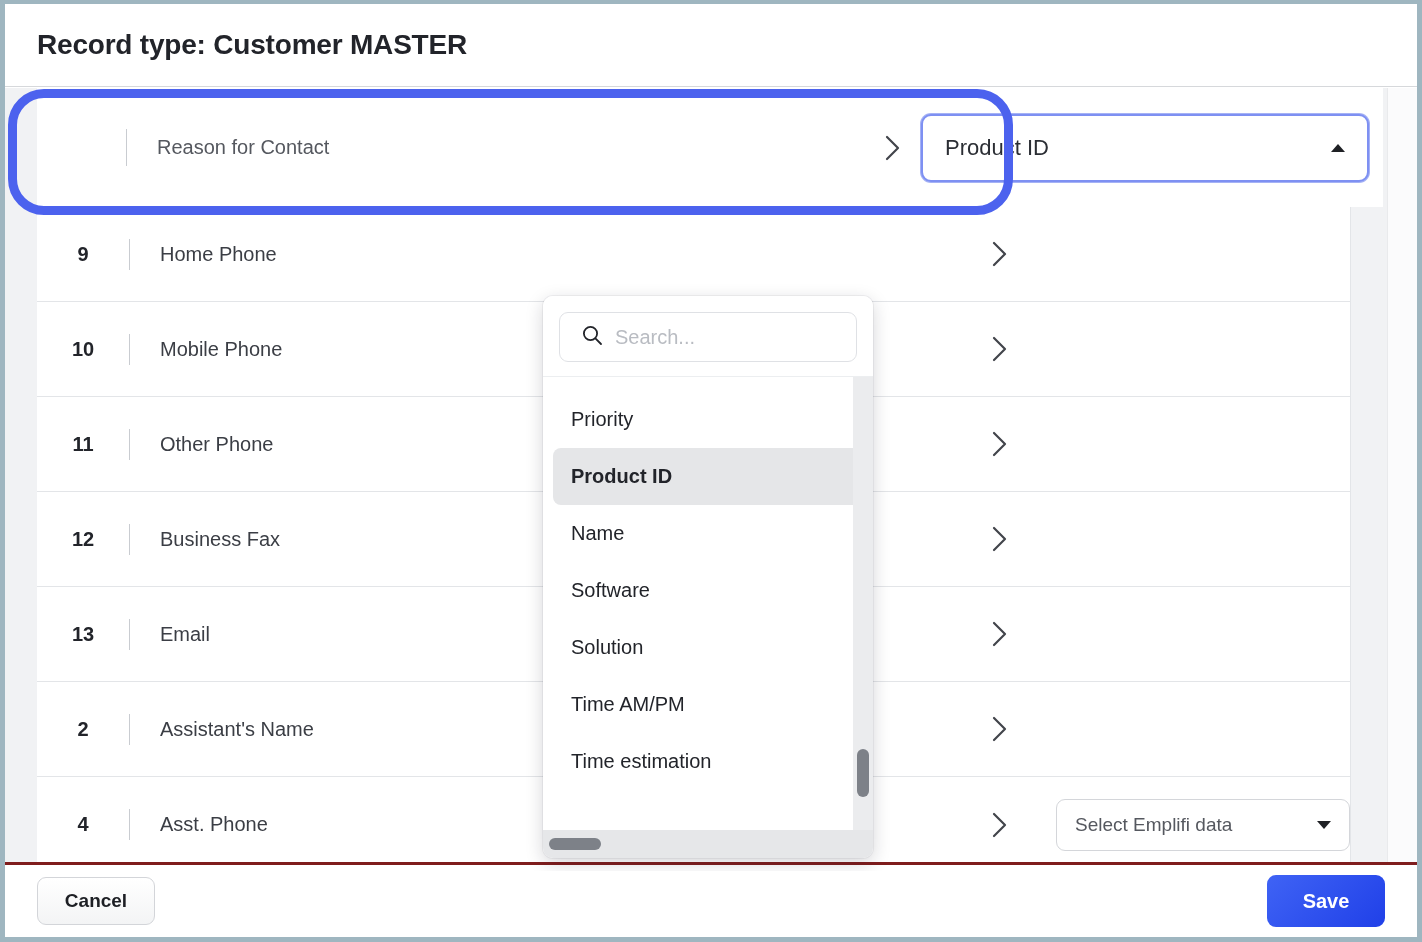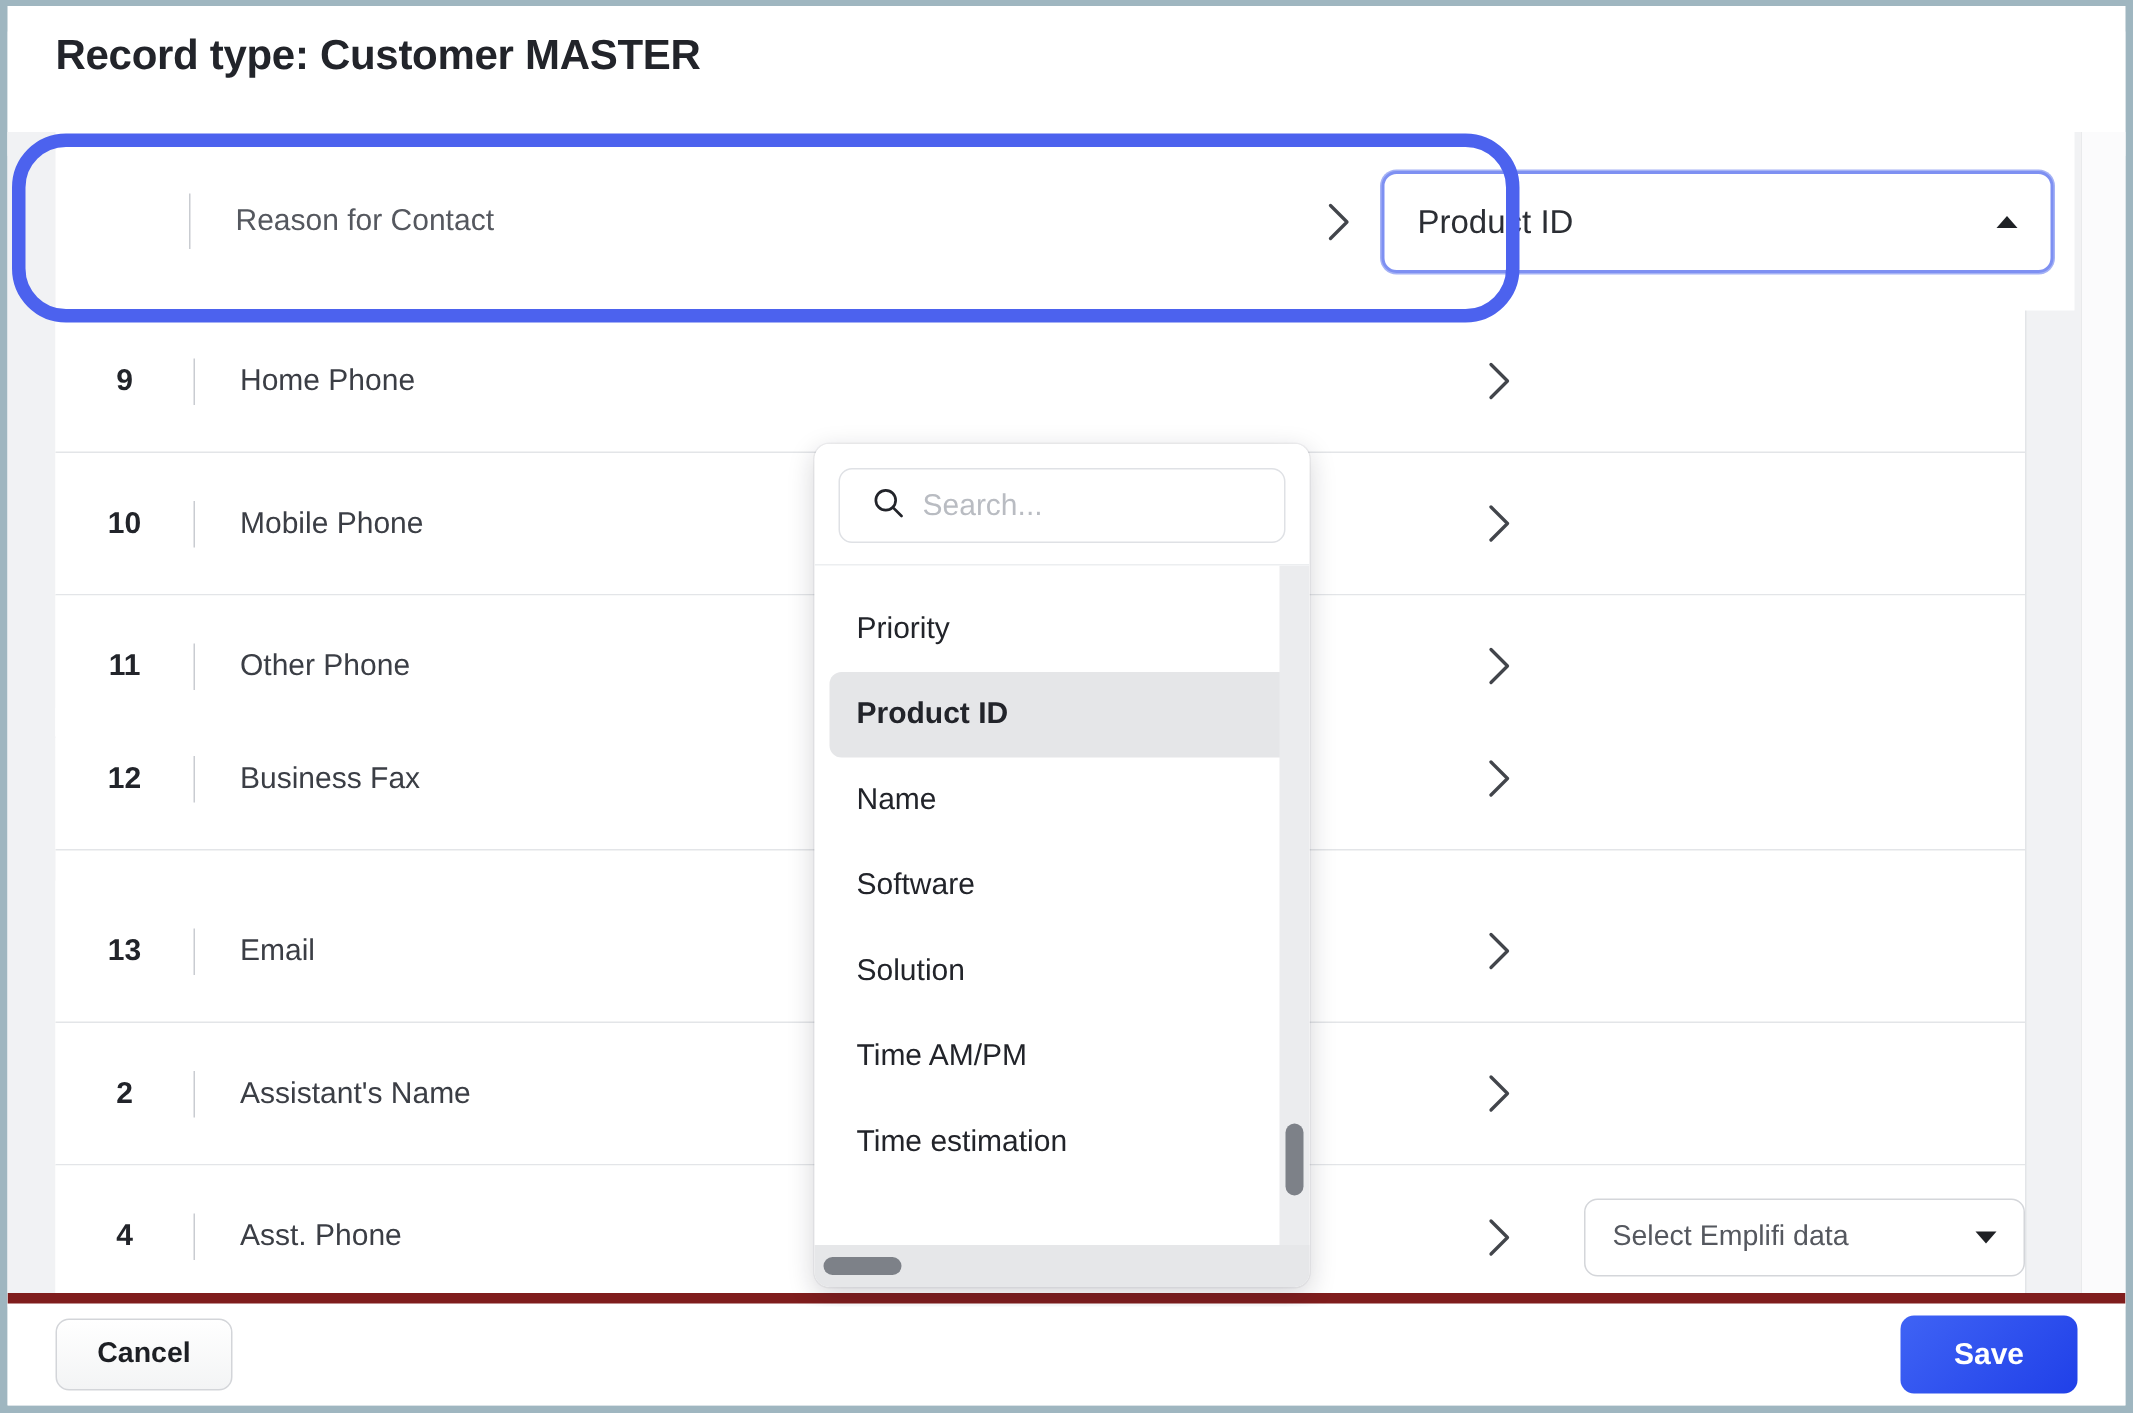--- a/index.html
+++ b/index.html
@@ -16,25 +16,25 @@
     background: #ffffff;
     border: 5px solid #9fb6c0;
     border-top-width: 4px;
     border-bottom-width: 5px;
     overflow: hidden;
   }
 
   
   .header {
     position: absolute;
-    left: 0; top: 17px;
+    left: 0; top: 0;
     width: 1412px; height: 83px;
     background: #ffffff;
     border-bottom: 1px solid #d6d8db;
-    display: flex; 
+    display: flex; align-items: center;
   }
   .header-title {
     margin-left: 32px;
     font-size: 28px;
     font-weight: 700;
     color: #22242a;
     letter-spacing: -0.2px;
   }
 
   
@@ -265,21 +265,21 @@
     background: #7d8188;
     border-radius: 6px;
   }
 
   
   .footer {
     position: absolute;
     left: 0; bottom: 0;
     width: 1412px; height: 75px;
     background: #ffffff;
-    border-top: 7px solid #7f1d1d;
+    border-top: 3px solid #7f1d1d;
     display: flex;
     align-items: center;
     justify-content: space-between;
     padding: 0 32px;
   }
   .btn-cancel {
     width: 118px; height: 48px;
     border: 1px solid #d3d5d9;
     border-radius: 9px;
     background: linear-gradient(#ffffff, #f3f4f5);
@@ -366,21 +366,21 @@
       <div class="row-divider"></div>
       <div class="row-label">Other Phone</div>
       <div class="row-chevron">
         <svg class="chev" width="18" height="26" viewBox="0 0 18 26" fill="none">
             <path d="M3 2 L14 13 L3 24" stroke="#42454b" stroke-width="2.2" stroke-linecap="round" stroke-linejoin="round"></path>
           </svg>
       </div>
       <div class="row-right"></div>
     </div>
 
-    <div class="row" style="top:384px">
+    <div class="row" style="top:404px">
       <div class="row-num">12</div>
       <div class="row-divider"></div>
       <div class="row-label">Business Fax</div>
       <div class="row-chevron">
         <svg class="chev" width="18" height="26" viewBox="0 0 18 26" fill="none">
             <path d="M3 2 L14 13 L3 24" stroke="#42454b" stroke-width="2.2" stroke-linecap="round" stroke-linejoin="round"></path>
           </svg>
       </div>
       <div class="row-right"></div>
     </div>

